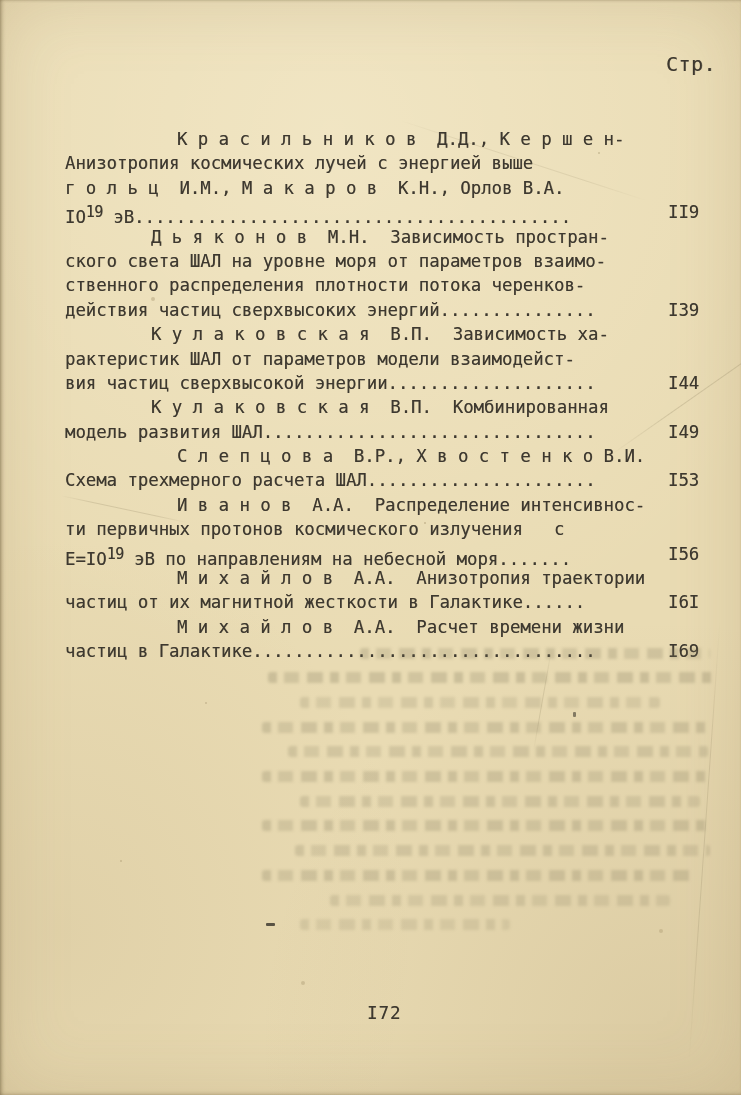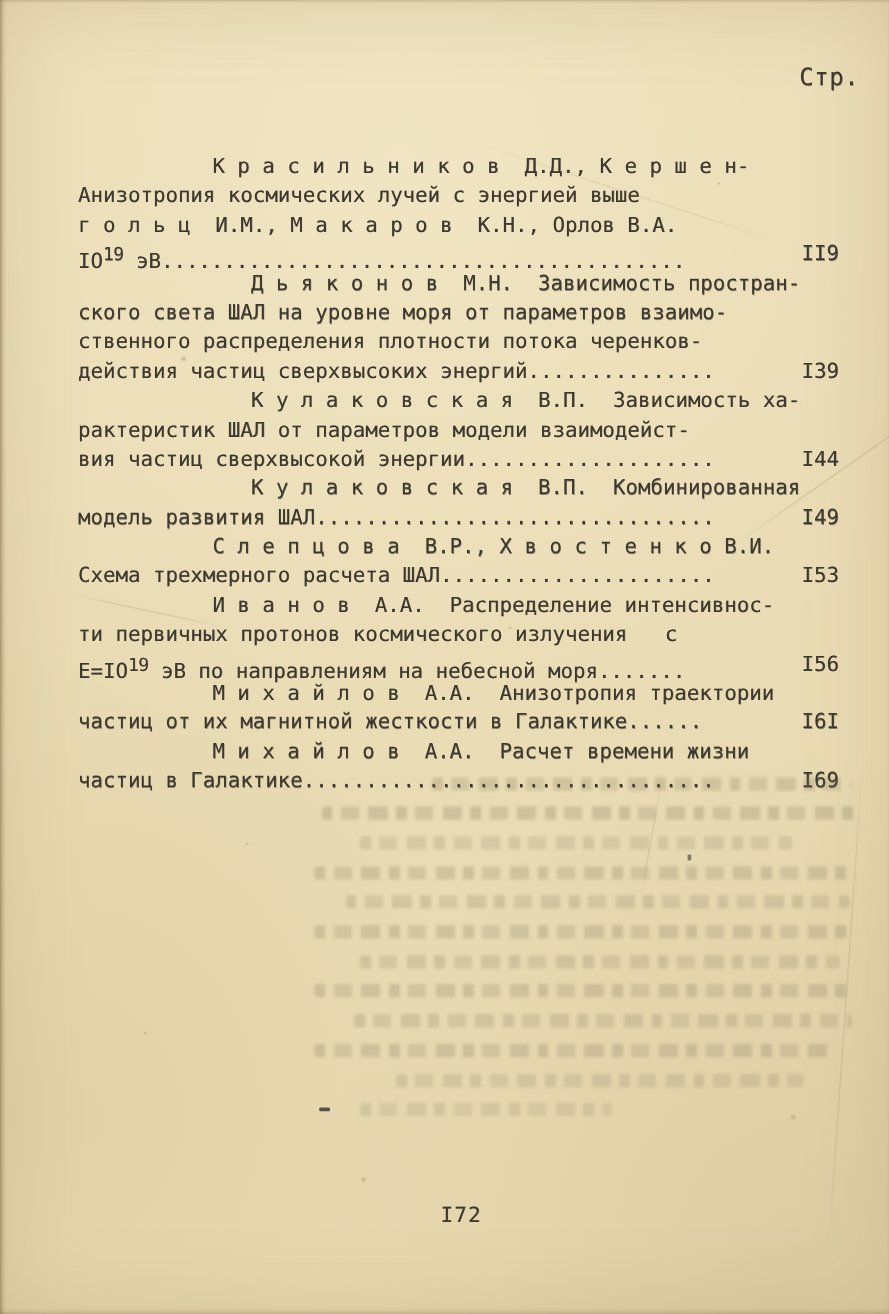--- a/index.html
+++ b/index.html
@@ -32,21 +32,21 @@
   .toc {
     position: absolute; top: 83px; left: 65px; width: 660px; margin-top: 44px;
   }
   .line {
     position: relative;
     white-space: pre;
     font-size: 17.3px;
     line-height: 24.4px;
     height: 24.4px;
   }
-  .line.ind1 { padding-left: 86px; text-align: center; }
+  .line.ind1 { padding-left: 86px; }
   .line.ind2 { padding-left: 112px; }
   .line sup {
     font-size: 15px;
     vertical-align: 6px;
     letter-spacing: -0.5px;
   }
   .pageno {
     position: absolute; left: 603px; top: 0;
   }
 

